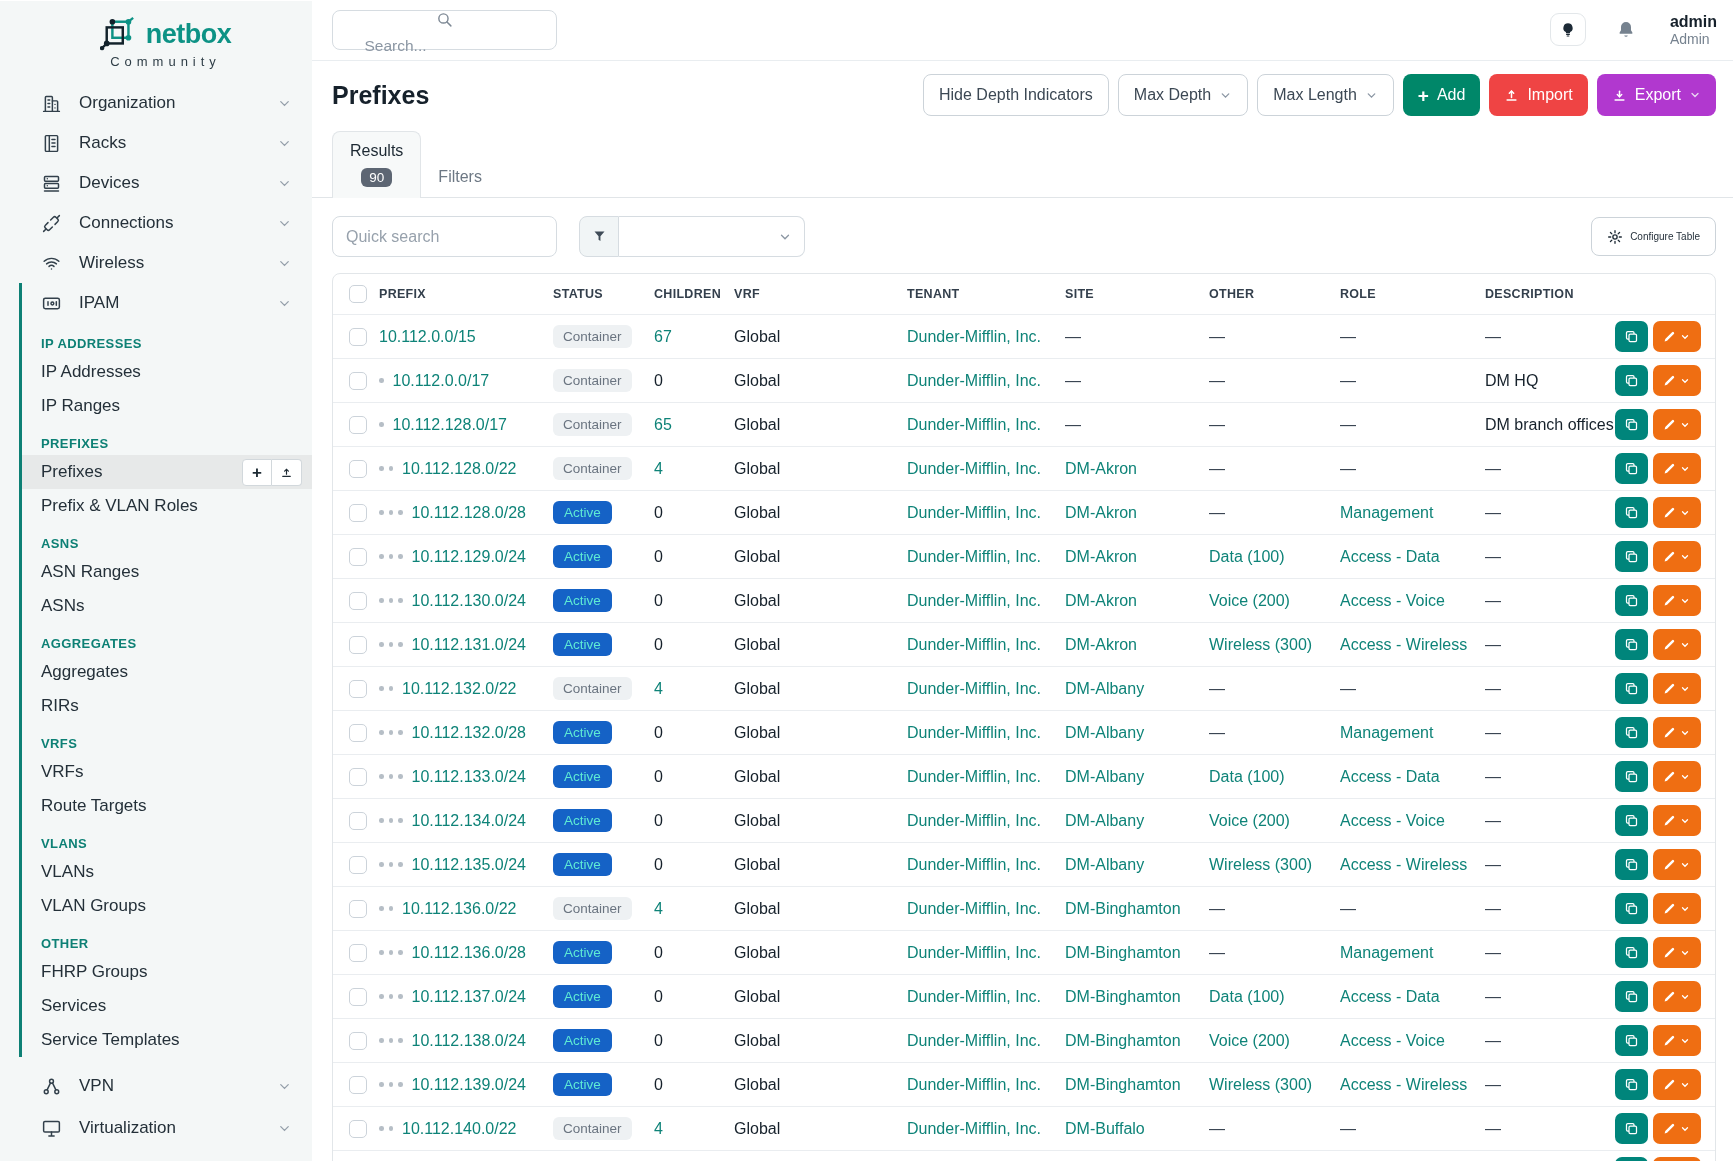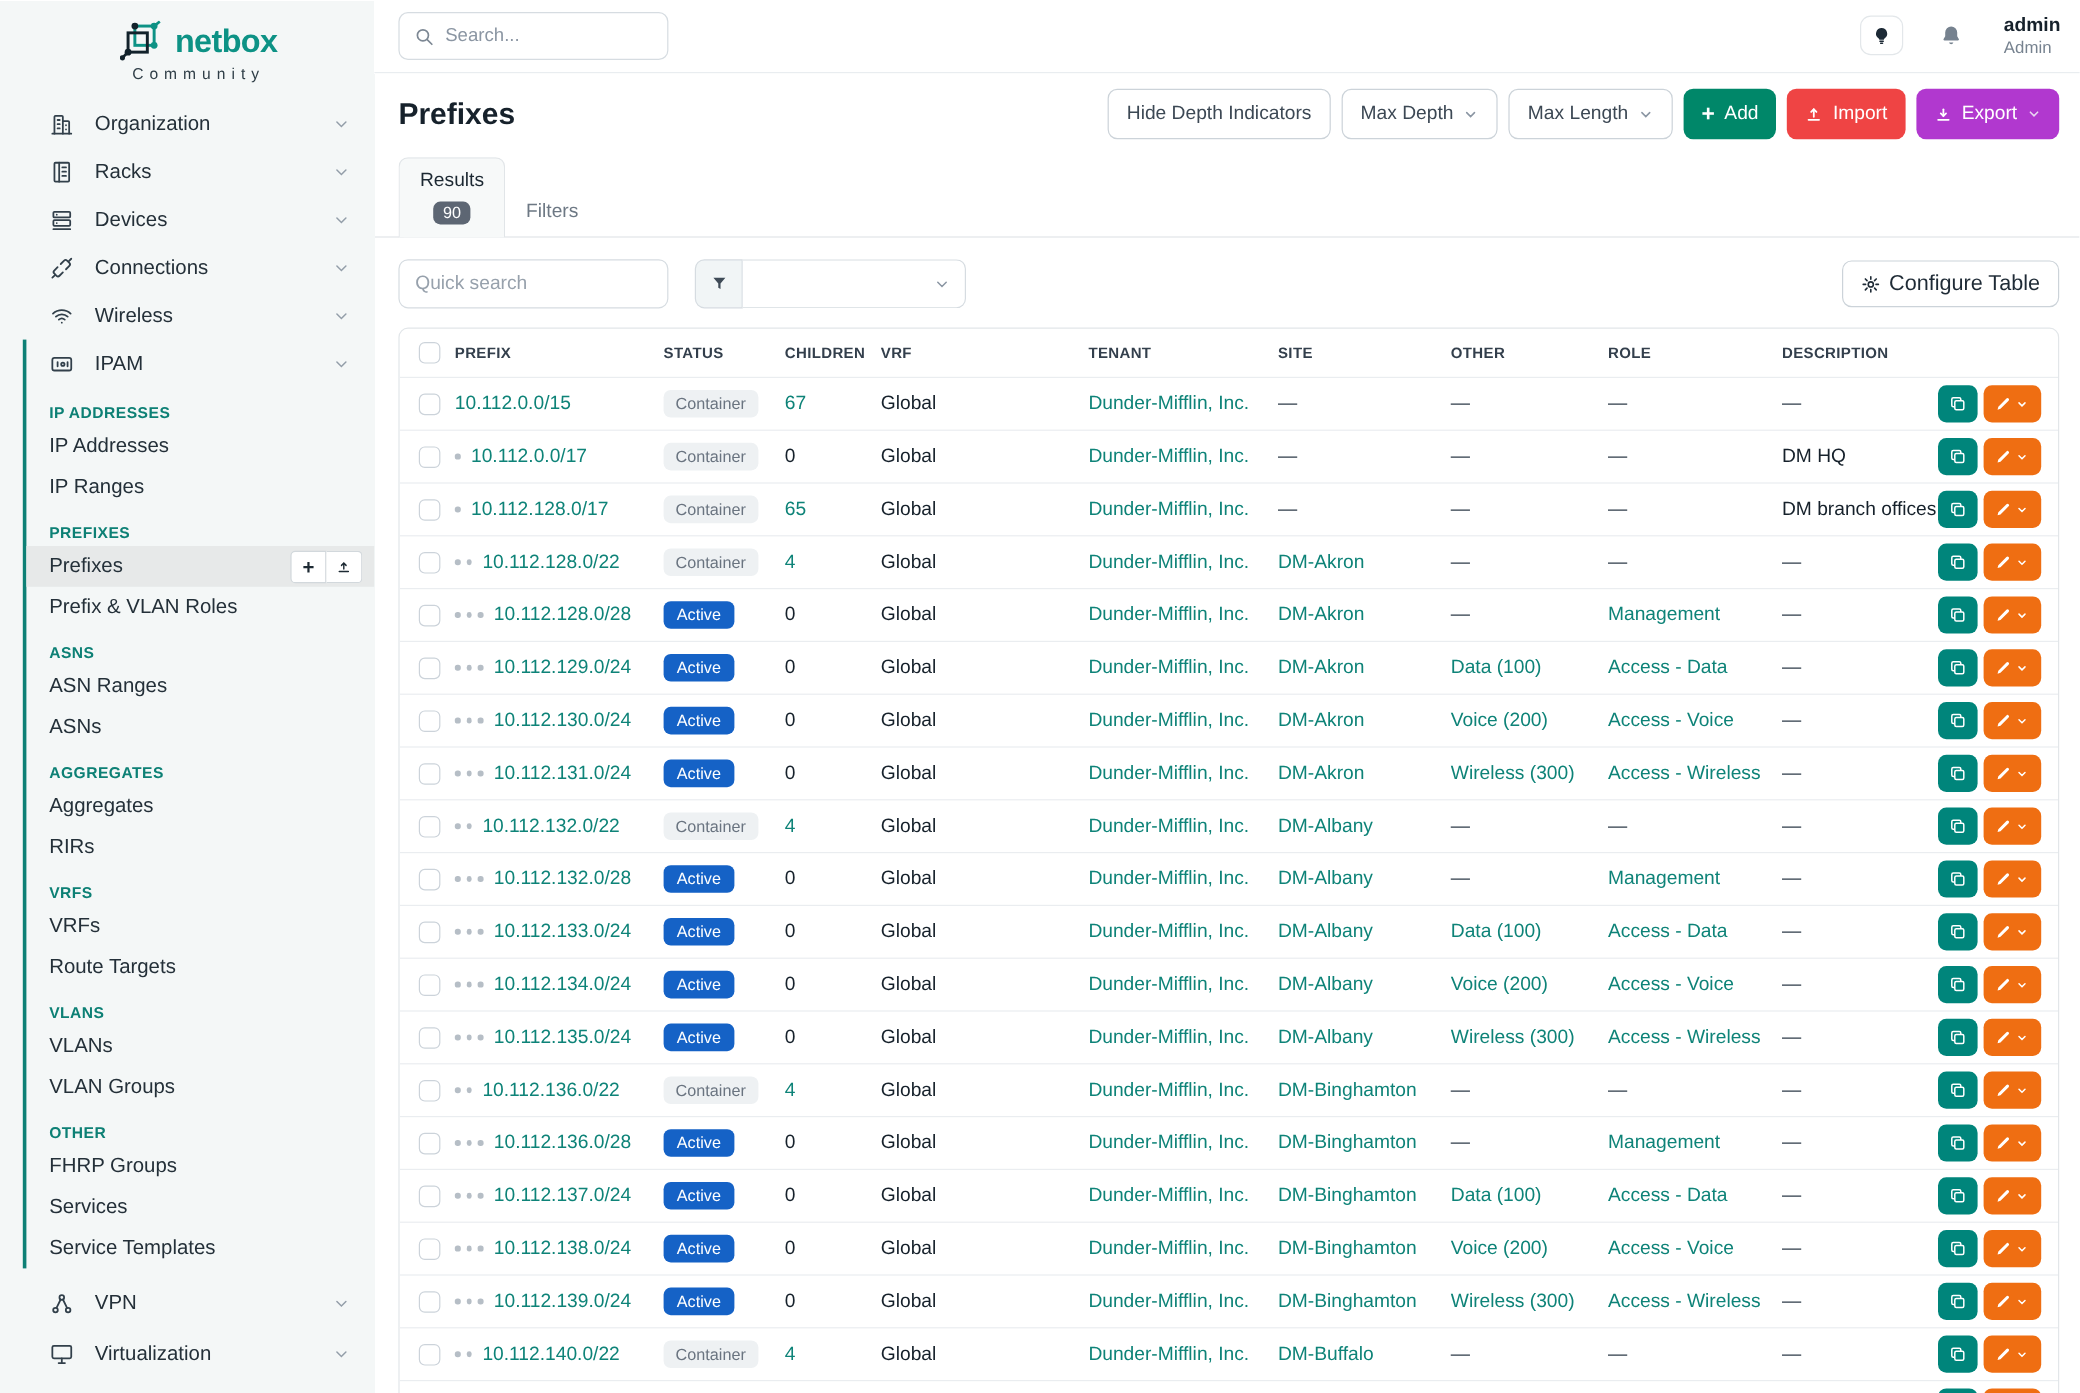--- a/index.html
+++ b/index.html
@@ -25,21 +25,21 @@
   .mini-btn { width:30px; height:27px; background:#fff; border:1px solid #d2d8dc; display:flex; align-items:center; justify-content:center; color:#1d2a33; cursor:pointer; }
   .mini-btn:first-child { border-radius:4px 0 0 4px; }
   .mini-btn:last-child { border-radius:0 4px 4px 0; border-left:none; }
   .mini-btn .plus { font-size:17px; font-weight:700; line-height:1; }
   .bottom-list { margin-top:8px; }
   .bottom-list .nav-item { height:42px; }
 
   
   .topbar { position:fixed; left:312px; top:0; width:1421px; height:61px; background:#fff;
             border-bottom:1px solid #e9edf0; display:flex; align-items:center; padding:0 16px 0 20px; }
-  .search-box { width:225px; height:40px; border:1px solid #d6dce1; border-radius:8px; display:flex; align-items:center; padding:0 12px; gap:9px; color:#8b96a3; }
+  .search-box { width:225px; height:40px; border:1px solid #d6dce1; border-radius:8px; display:flex; align-items:center; padding:0 12px; gap:9px; color:#8b96a3;flex-direction:column; }
   .search-box input { border:none; outline:none; width:160px; font-size:15.5px; color:#30404d; background:transparent; font-family:inherit; }
   .search-box input::placeholder { color:#8b96a3; }
   .topbar-right { margin-left:auto; display:flex; align-items:center; gap:30px; }
   .bulb-btn { width:36px; height:33px; border:1px solid #e3e7ea; border-radius:9px; background:#fff; display:flex; align-items:center; justify-content:center; color:#1d2a36; cursor:pointer; }
   .bell { color:#76828f; display:flex; cursor:pointer; }
   .user-block { line-height:1.15; padding-left:4px; }
   .user-name { font-size:16px; font-weight:700; color:#16212b; }
   .user-role { font-size:14px; color:#76828f; }
 
   
@@ -58,35 +58,35 @@
   .tab.active { background:#f7f9f9; border:1px solid #e1e5e8; border-bottom:none; border-radius:8px 8px 0 0; color:#1c2832; margin-bottom:-1px;flex-direction:column; }
   .tab-badge { background:#5d6673; color:#fff; border-radius:6px; padding:2px 8px; font-size:13.5px; }
 
   .toolbar { display:flex; align-items:center; padding:18px 17px 14px 20px; }
   .quick-search { width:225px; height:41px; border:1px solid #d6dce1; border-radius:8px; display:flex; align-items:center; padding:0 13px; }
   .quick-search input { border:none; outline:none; width:100%; font-size:16px; color:#30404d; background:transparent; font-family:inherit; }
   .quick-search input::placeholder { color:#97a1ac; }
   .filter-group { display:flex; margin-left:22px; height:41px; }
   .filter-icon-box { width:40px; background:#f1f5f6; border:1px solid #d6dce1; border-radius:8px 0 0 8px; display:flex; align-items:center; justify-content:center; color:#3f4b57; cursor:pointer; }
   .filter-select { width:186px; border:1px solid #d6dce1; border-left:none; border-radius:0 8px 8px 0; display:flex; align-items:center; justify-content:flex-end; padding-right:12px; color:#8b96a3; background:#fff; cursor:pointer; }
-  .configure-btn { margin-left:auto; height:39px; font-size:18px; gap:7px; color:#1f2b36; }
+  .configure-btn { margin-left:auto; height:39px; font-size:10px; gap:7px; color:#1f2b36; }
 
   
   .table-card { margin:2px 17px 0 20px; border:1px solid #e2e6e9; border-radius:8px; background:#fff; overflow:hidden; }
   .t-row { display:grid; grid-template-columns:30px 174px 101px 80px 173px 158px 144px 131px 145px 1fr 100px;
            align-items:center; height:44px; padding-left:16px; border-top:1px solid #eaedf0; }
   .t-head { height:40px; border-top:none; }
   .th { font-size:12.5px; font-weight:700; color:#333f4c; letter-spacing:.3px; cursor:pointer; }
   .checkbox { width:18px; height:18px; border:1px solid #ccd3da; border-radius:5px; background:#fff; cursor:pointer; }
   .link { color:#0e8378; font-size:16px; cursor:pointer; text-decoration:none; }
   .prefix-cell { display:flex; align-items:center; }
   .dots { display:inline-flex; gap:5px; margin-right:9px; }
   .dot { width:4.5px; height:4.5px; background:#b6bec6; border-radius:50%; }
   .pill { display:inline-block; font-size:13.5px; padding:4px 10px; border-radius:6px; }
-  .pill-active { background:#1562c6; color:#ffffff; font-weight:500; padding:4px 11px; }
+  .pill-active { background:#1562c6; color:#5eead4; font-weight:500; padding:4px 11px; }
   .pill-container { background:#eef1f3; color:#6a7480; }
   .dark { color:#16212b; font-size:16px; }
   .dash { color:#35414e; font-size:16px; }
   .actions { display:flex; gap:5px; justify-content:flex-end; padding-right:14px; }
   .act-copy { width:33px; height:31px; background:#00857b; border:none; border-radius:7px; color:#fff; display:flex; align-items:center; justify-content:center; cursor:pointer; }
   .act-edit { width:49px; height:31px; background:#ef6e12; border:none; border-radius:7px; color:#fff; display:flex; align-items:center; justify-content:center; gap:4px; cursor:pointer; }
 </style>
 </head>
 <body>
 

